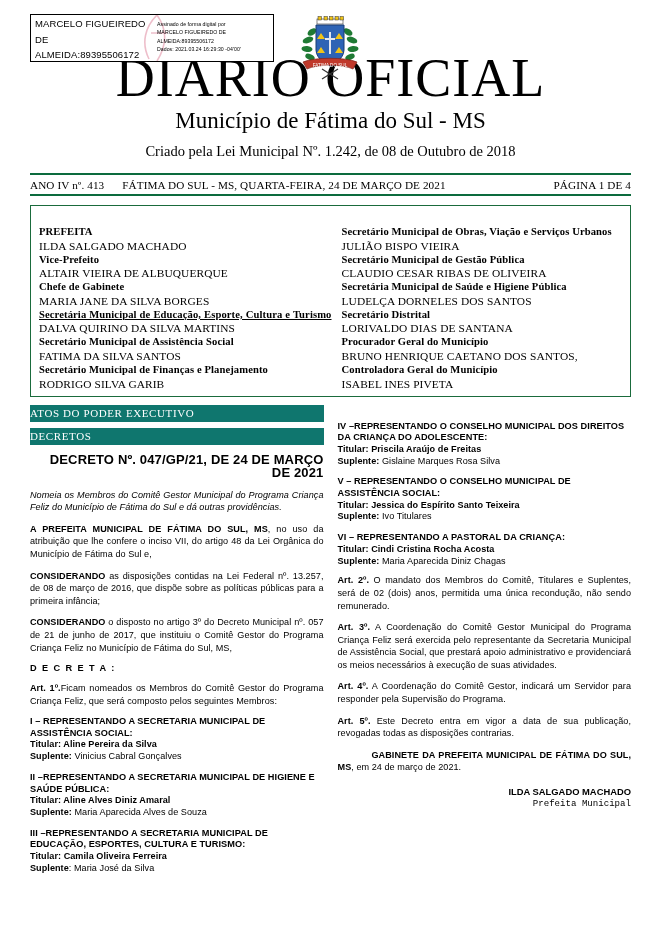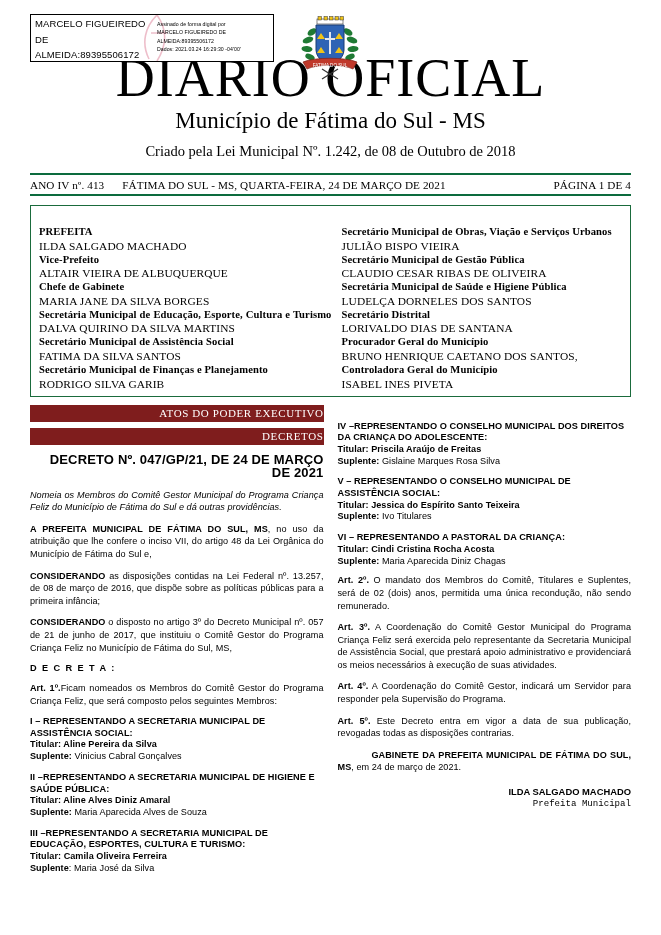--- a/index.html
+++ b/index.html
@@ -131,41 +131,41 @@
   .officials .col { width: 50%; box-sizing: border-box; }
   .officials .col.right { padding-left: 10px; }
   .role {
     font-family: "Liberation Serif", serif;
     font-size: 10.6px;
     font-weight: bold;
     line-height: 13.6px;
     text-align: justify;
     letter-spacing: 0.1px;
   }
-  .role.wide { text-align-last: justify; }
+  .role.wide { text-align-last: justify; text-decoration: underline; }
   .person {
     font-family: "Liberation Serif", serif;
     font-size: 11.4px;
     line-height: 14px;
     letter-spacing: 0.1px;
   }
 
   
   .columns {
     margin-top: 8px;
     display: flex;
     gap: 14px;
   }
   .col-left { width: 299px; }
   .col-right { width: 299px; }
 
   .banner {
-    background: #7f1d1d;
+    background: #0f766e;
     color: #ffffff;
-    text-align: right;
+    text-align: left;
     font-family: "Liberation Serif", serif;
     font-size: 11px;
     letter-spacing: 0.6px;
     line-height: 14px;
     padding: 1px 0 2px;
     margin-bottom: 6px;
   }
 
   
   .body-txt {

